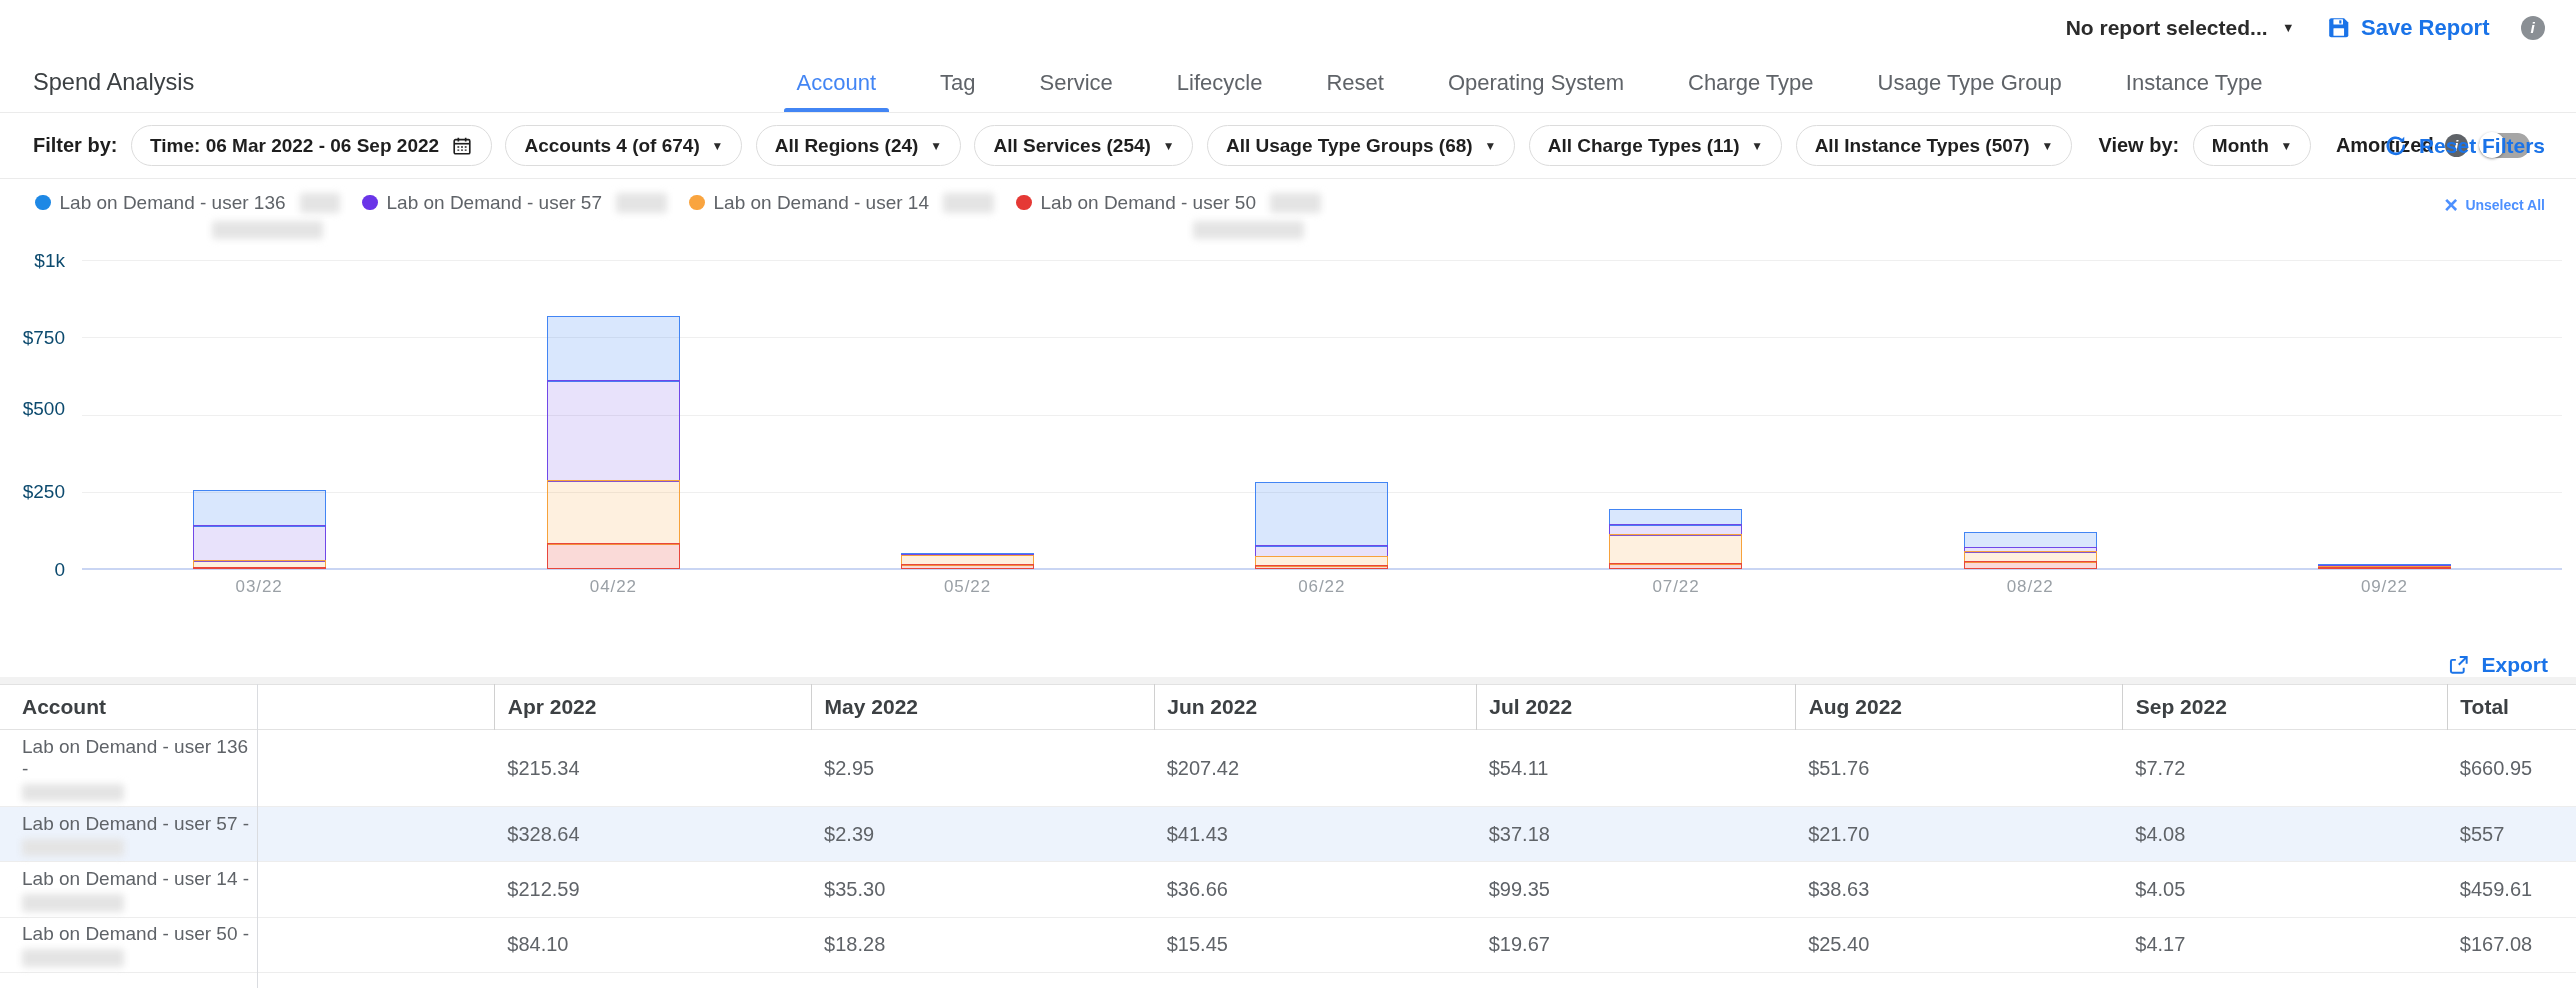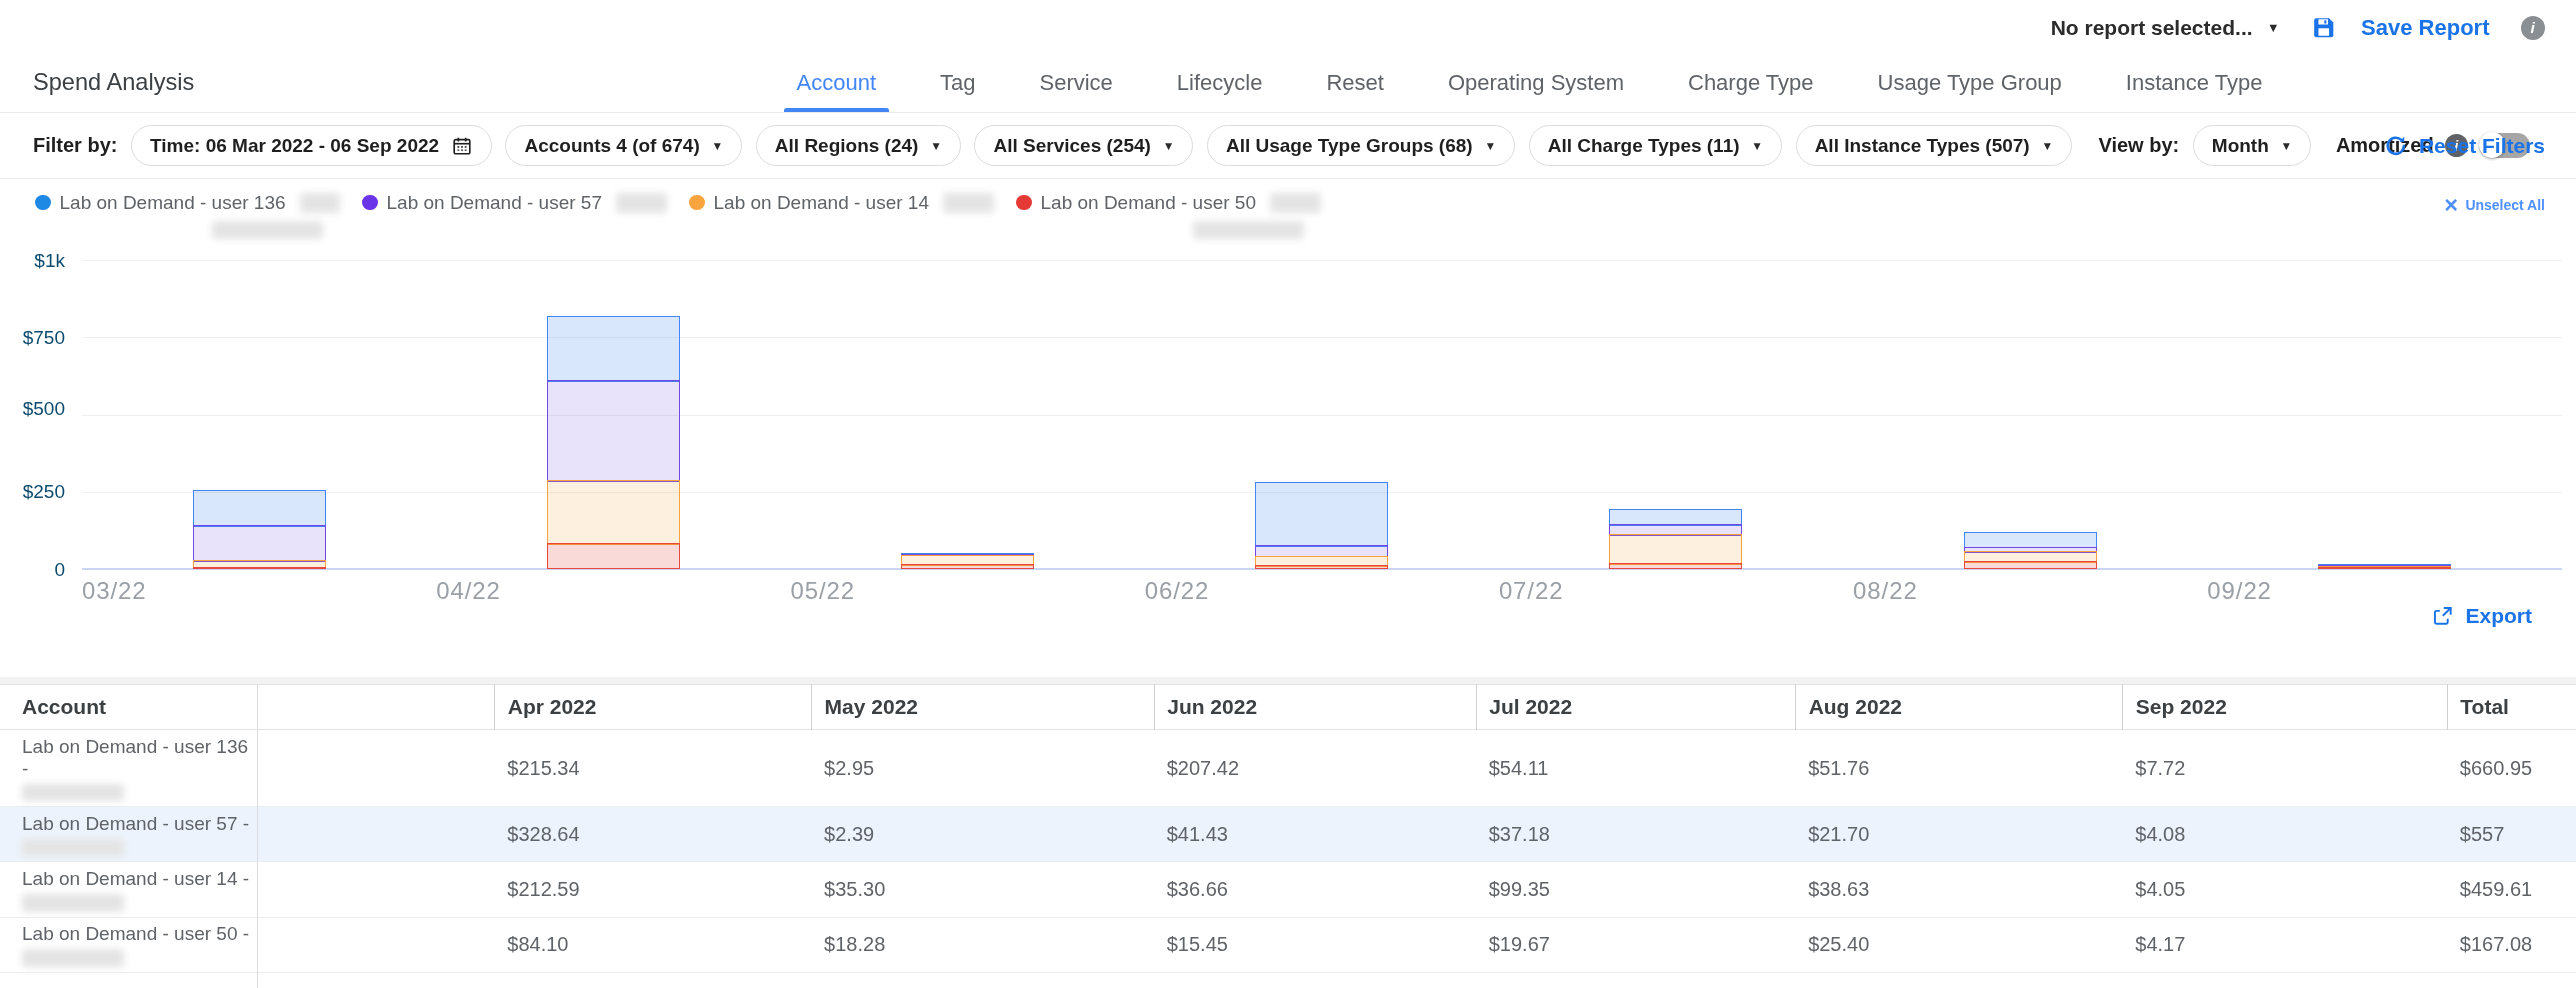--- a/index.html
+++ b/index.html
@@ -4,21 +4,21 @@
 <style>
   * { margin:0; padding:0; box-sizing:border-box; }
   body { background:#fff; font-family:"Liberation Sans", sans-serif; }
   .app { width:2576px; height:989px; background:#fff; position:relative; overflow:hidden; color:#202124; }
 
   
   .topbar { height:47px; display:flex; align-items:center; justify-content:flex-end; gap:31px; padding:9px 31px 0 31px;text-align:right; }
   .report-selector { display:flex; align-items:center; gap:14.5px; cursor:pointer; }
   .report-selector .lbl { font-size:21px; font-weight:700; color:#2b2b2b; }
   .caret { font-size:12.7px; color:#2b2b2b; }
-  .save-report { display:flex; align-items:center; gap:25px; cursor:pointer; }
+  .save-report { display:flex; align-items:center; gap:10px; cursor:pointer; }
   .save-report .lbl { font-size:22px; font-weight:700; color:#1a73e8; }
   .info-circle { width:24.5px; height:24.5px; border-radius:50%; background:#8a8f94; color:#fff; font-size:15.5px; font-weight:700; display:flex; align-items:center; justify-content:center; font-style:italic; }
 
   
   .title-tabs-row { height:66px; border-bottom:0.9px solid #ebebeb; position:relative; display:flex; align-items:flex-end; }
   .page-title { position:absolute; left:33px; bottom:16.4px; font-size:23.6px; color:#3c4043; }
   .tabs { position:absolute; left:791px; bottom:0; display:flex; gap:53px; }
   .tab { font-size:22px; color:#5f6368; padding:0 5.5px 16.4px 5.5px; cursor:pointer; position:relative; white-space:nowrap; }
   .tab.active { color:#4285f4; }
   .tab.active::after { content:""; position:absolute; left:-7.3px; right:-7.3px; bottom:0; height:4.5px; background:#4285f4; border-radius:2.7px 2.7px 0 0; }
@@ -55,24 +55,24 @@
   .chart-area { height:350px; position:relative; }
   .plot-region { position:absolute; left:82px; right:14.5px; top:6.4px; height:309px; }
   .gridline { position:absolute; left:0; right:0; height:0.9px; background:#efefef; }
   .gridline.zero { height:1.8px; background:#c9d5f3; }
   .ytick { position:absolute; width:65px; text-align:right; font-size:19px; color:#0c4a6e; }
   .slots { position:absolute; inset:0; display:flex; }
   .slot { flex:1; display:flex; align-items:flex-end; justify-content:center; }
   .bar { width:133px; display:flex; flex-direction:column; }
   .seg { width:100%; }
   .xlabels { position:absolute; left:82px; right:14.5px; top:323px; display:flex; }
-  .xlabel { flex:1; text-align:left; font-size:24px; color:#9aa0a6; letter-spacing:0.9px; }
-
-  
-  .export-row { height:73px; display:flex; align-items:flex-start; justify-content:flex-end; padding-right:44px; }
+  .xlabel { flex:1; text-align:center; font-size:17px; color:#9aa0a6; letter-spacing:0.9px; }
+
+  
+  .export-row { height:73px; display:flex; align-items:flex-end; justify-content:flex-end; padding-right:28px; }
   .export-btn { display:flex; align-items:center; gap:11px; cursor:pointer; }
   .export-btn .lbl { font-size:21px; font-weight:700; color:#1a73e8; }
 
   
   .table-strip { height:7.3px; background:#f2f2f2; }
   table { width:100%; border-collapse:collapse; table-layout:fixed; }
   th, td { text-align:left; font-weight:400; }
   thead tr { border-top:0.9px solid #e2e2e2; border-bottom:0.9px solid #e2e2e2; }
   th { height:45px; font-size:21px; font-weight:700; color:#3c4043; padding-left:12.7px; }
   th.acct, td.acct { padding-left:22px; border-right:0.9px solid #dadce0; }

